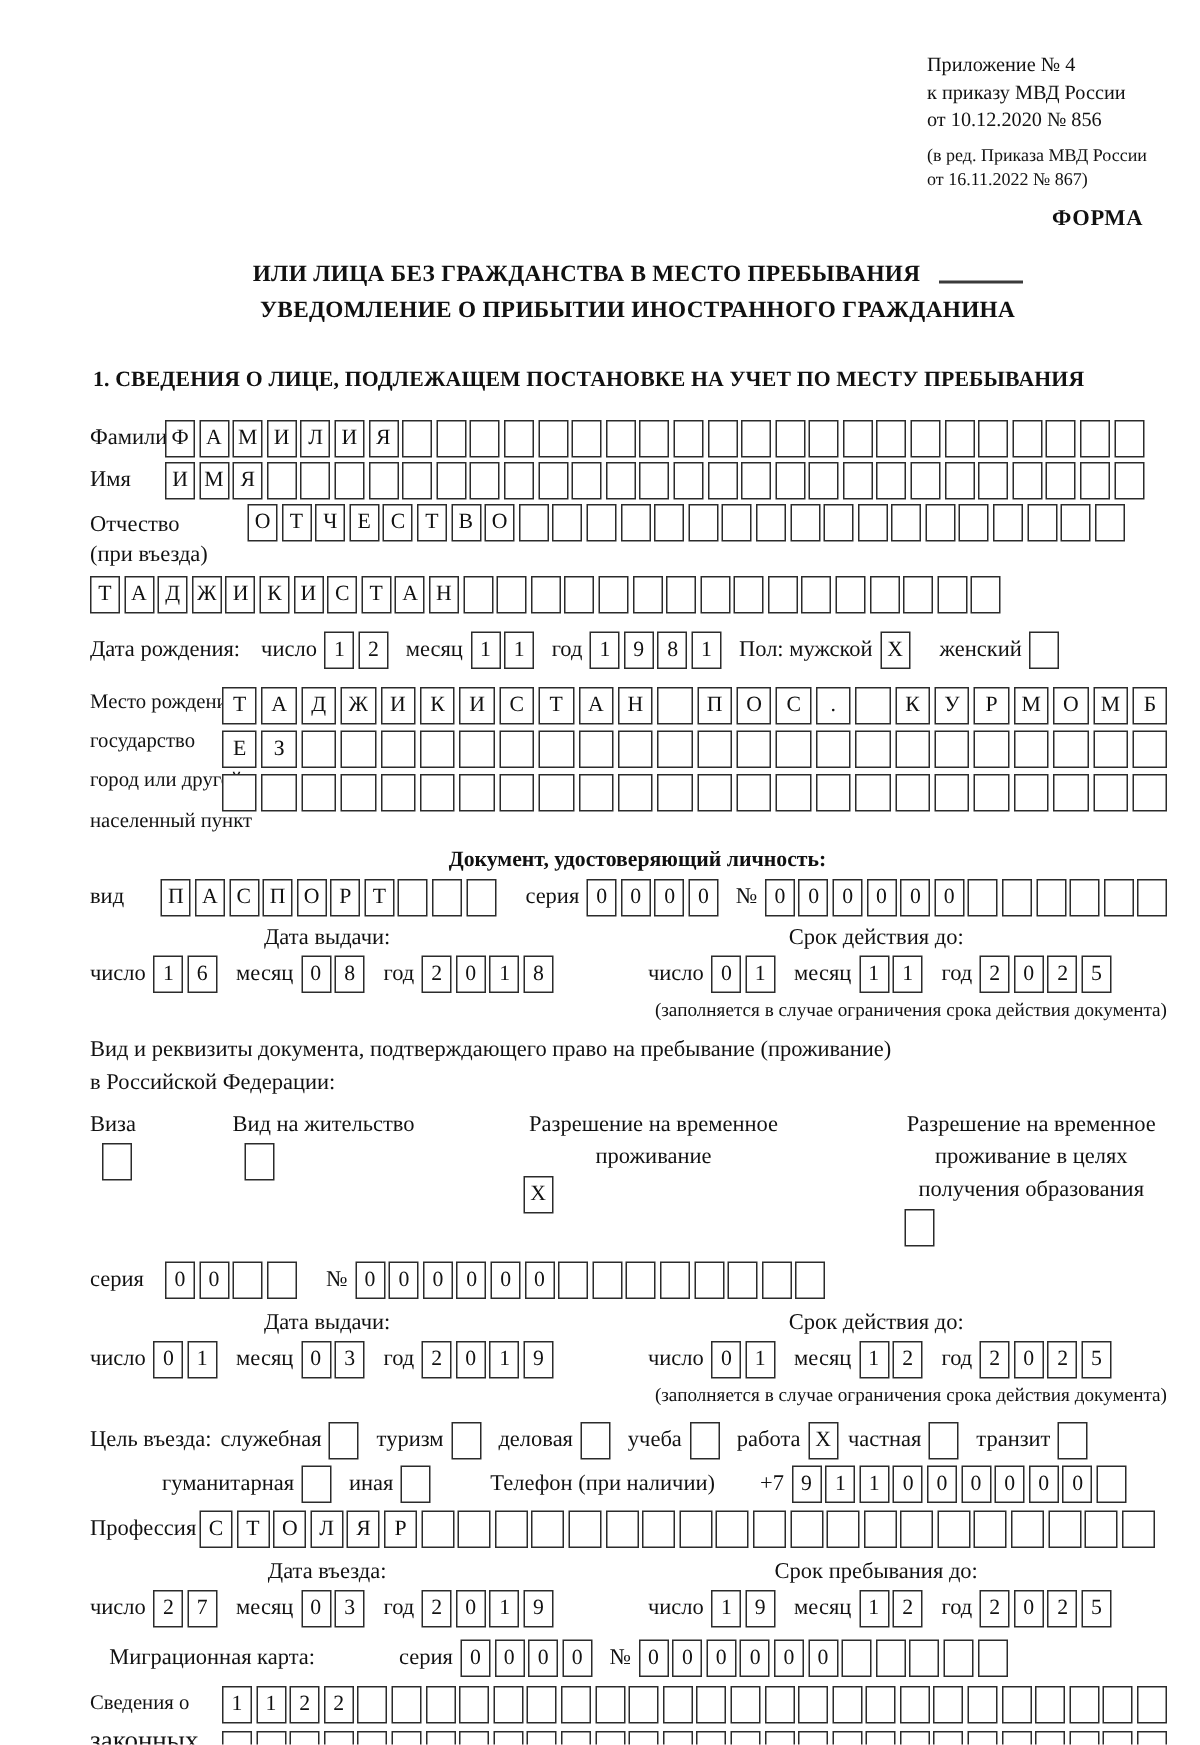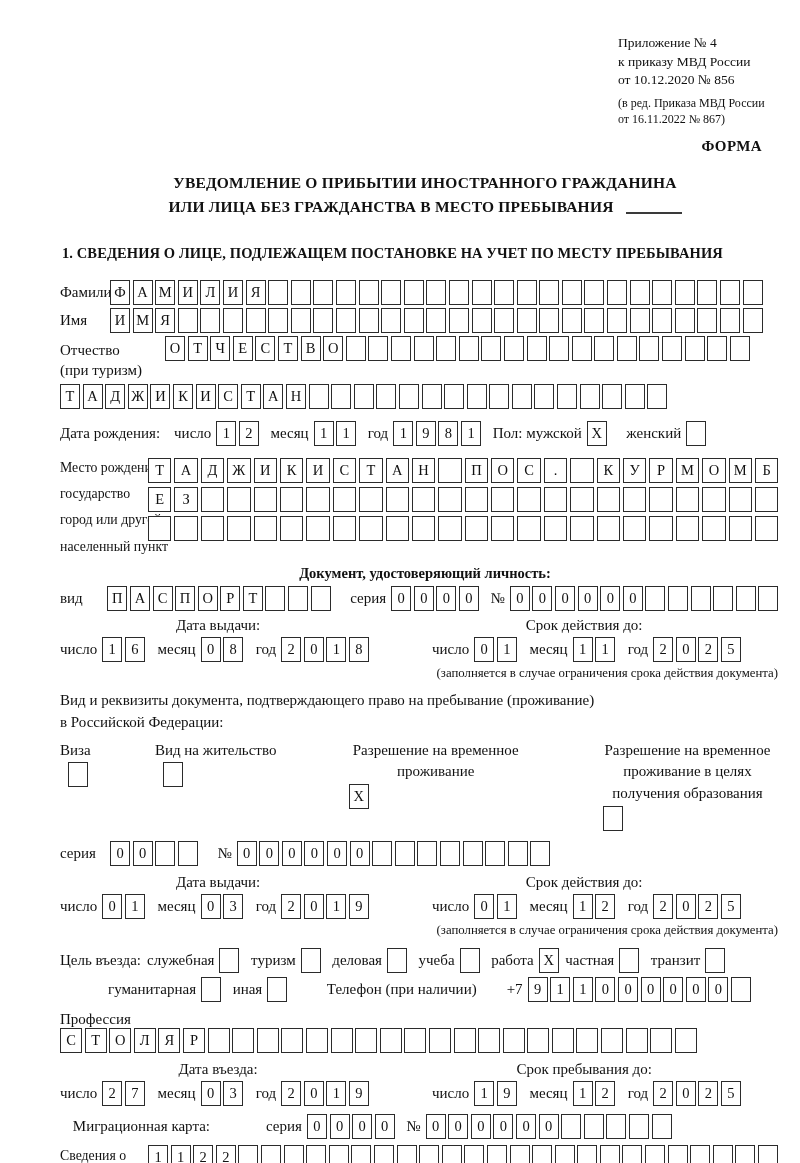--- a/index.html
+++ b/index.html
@@ -67,22 +67,22 @@
     <div>к приказу МВД России</div>
     <div>от 10.12.2020 № 856</div>
     <div class="amend">
       <div>(в ред. Приказа МВД России</div>
       <div>от 16.11.2022 № 867)</div>
     </div>
   </div>
   <div class="forma">ФОРМА</div>
 
   <div class="title">
+    <div><span>ИЛИ ЛИЦА БЕЗ ГРАЖДАНСТВА В МЕСТО ПРЕБЫВАНИЯ</span><span class="uline"></span></div>
     <div>УВЕДОМЛЕНИЕ О ПРИБЫТИИ ИНОСТРАННОГО ГРАЖДАНИНА</div>
-    <div><span>ИЛИ ЛИЦА БЕЗ ГРАЖДАНСТВА В МЕСТО ПРЕБЫВАНИЯ</span><span class="uline"></span></div>
   </div>
 
   <div class="sec">1. СВЕДЕНИЯ О ЛИЦЕ, ПОДЛЕЖАЩЕМ ПОСТАНОВКЕ НА УЧЕТ ПО МЕСТУ ПРЕБЫВАНИЯ</div>
 
   <div class="row" style="margin-top:18px;">
     <span class="lbl w50">Фамилия</span>
     <span class="cells">
         <span class="cell">Ф</span>
         <span class="cell">А</span>
         <span class="cell">М</span>
@@ -146,21 +146,21 @@
         <span class="cell"></span>
         <span class="cell"></span>
         <span class="cell"></span>
         <span class="cell"></span>
       </span>
   </div>
 
   <div class="row">
     <span class="lbl2 w105" style="padding-top:4px;flex-shrink:0;">
       <div>Отчество</div>
-      <div>(при туризм)</div>
+      <div>(при въезда)</div>
     </span>
     <span class="cells">
         <span class="cell">О</span>
         <span class="cell">Т</span>
         <span class="cell">Ч</span>
         <span class="cell">Е</span>
         <span class="cell">С</span>
         <span class="cell">Т</span>
         <span class="cell">В</span>
         <span class="cell">О</span>
@@ -580,21 +580,21 @@
         <span class="cell">0</span>
         <span class="cell">0</span>
         <span class="cell">0</span>
         <span class="cell">0</span>
         <span class="cell">0</span>
         <span class="cell">0</span>
         <span class="cell"></span>
       </span>
   </div>
 
-  <div class="row" style="margin-top:5px;flex-direction:column;">
+  <div class="row" style="margin-top:5px;">
     <span class="lbl" style="width:73px;">Профессия</span>
     <span class="cells md">
         <span class="cell">С</span>
         <span class="cell">Т</span>
         <span class="cell">О</span>
         <span class="cell">Л</span>
         <span class="cell">Я</span>
         <span class="cell">Р</span>
         <span class="cell"></span>
         <span class="cell"></span>

